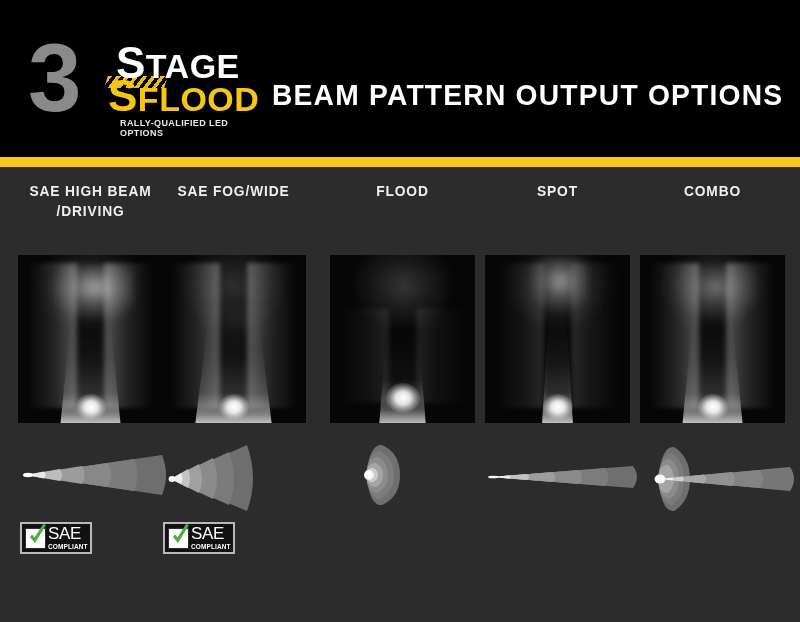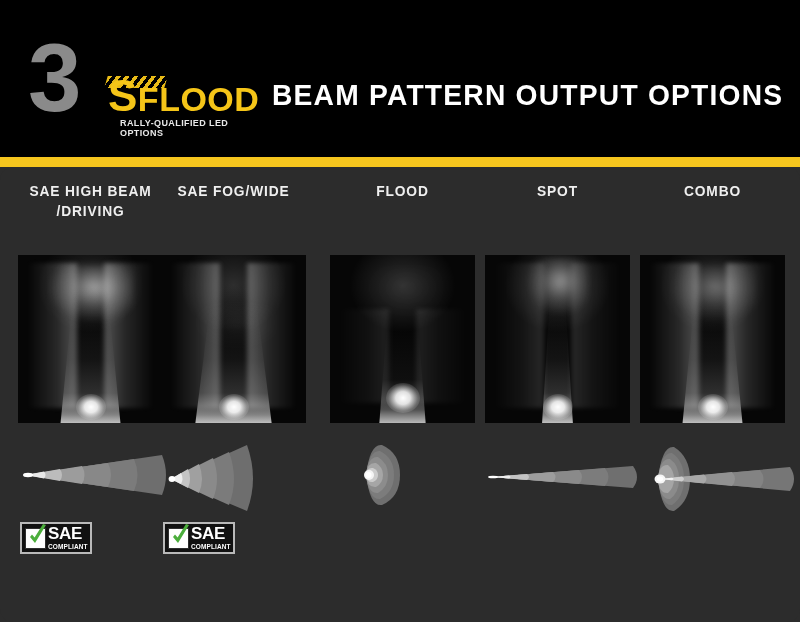--- a/index.html
+++ b/index.html
@@ -271,21 +271,21 @@
   }
   .sae-text {
     margin-left: 2px;
     display: flex;
     flex-direction: column;
     align-items: flex-start;
     line-height: 1;
   }
   .sae-main {
     font-family: "Liberation Sans", sans-serif;
-    font-weight: bold;
+    font-weight: normal;
     font-size: 17px;
     line-height: 17px;
     color: #ffffff;
     letter-spacing: -0.3px;
   }
   .sae-sub {
     font-family: "Liberation Sans", sans-serif;
     font-weight: bold;
     font-size: 6.5px;
     line-height: 8px;
@@ -297,20 +297,21 @@
 </head>
 <body>
 
 <div class="page">
 
   <div class="header">
 
     <div class="logo">
       <div class="logo-3">3</div>
       <div class="logo-stripes"></div>
+      <div class="logo-stage"><span class="cap">S</span><span>TAGE</span></div>
       <div class="logo-series"><span class="cap">S</span><span>FLOOD</span></div>
       <div class="logo-tag">RALLY-QUALIFIED LED OPTIONS</div>
     </div>
 
     <div class="header-title">BEAM PATTERN OUTPUT OPTIONS</div>
   </div>
 
   <div class="accent-bar"></div>
 
   <div class="board">

